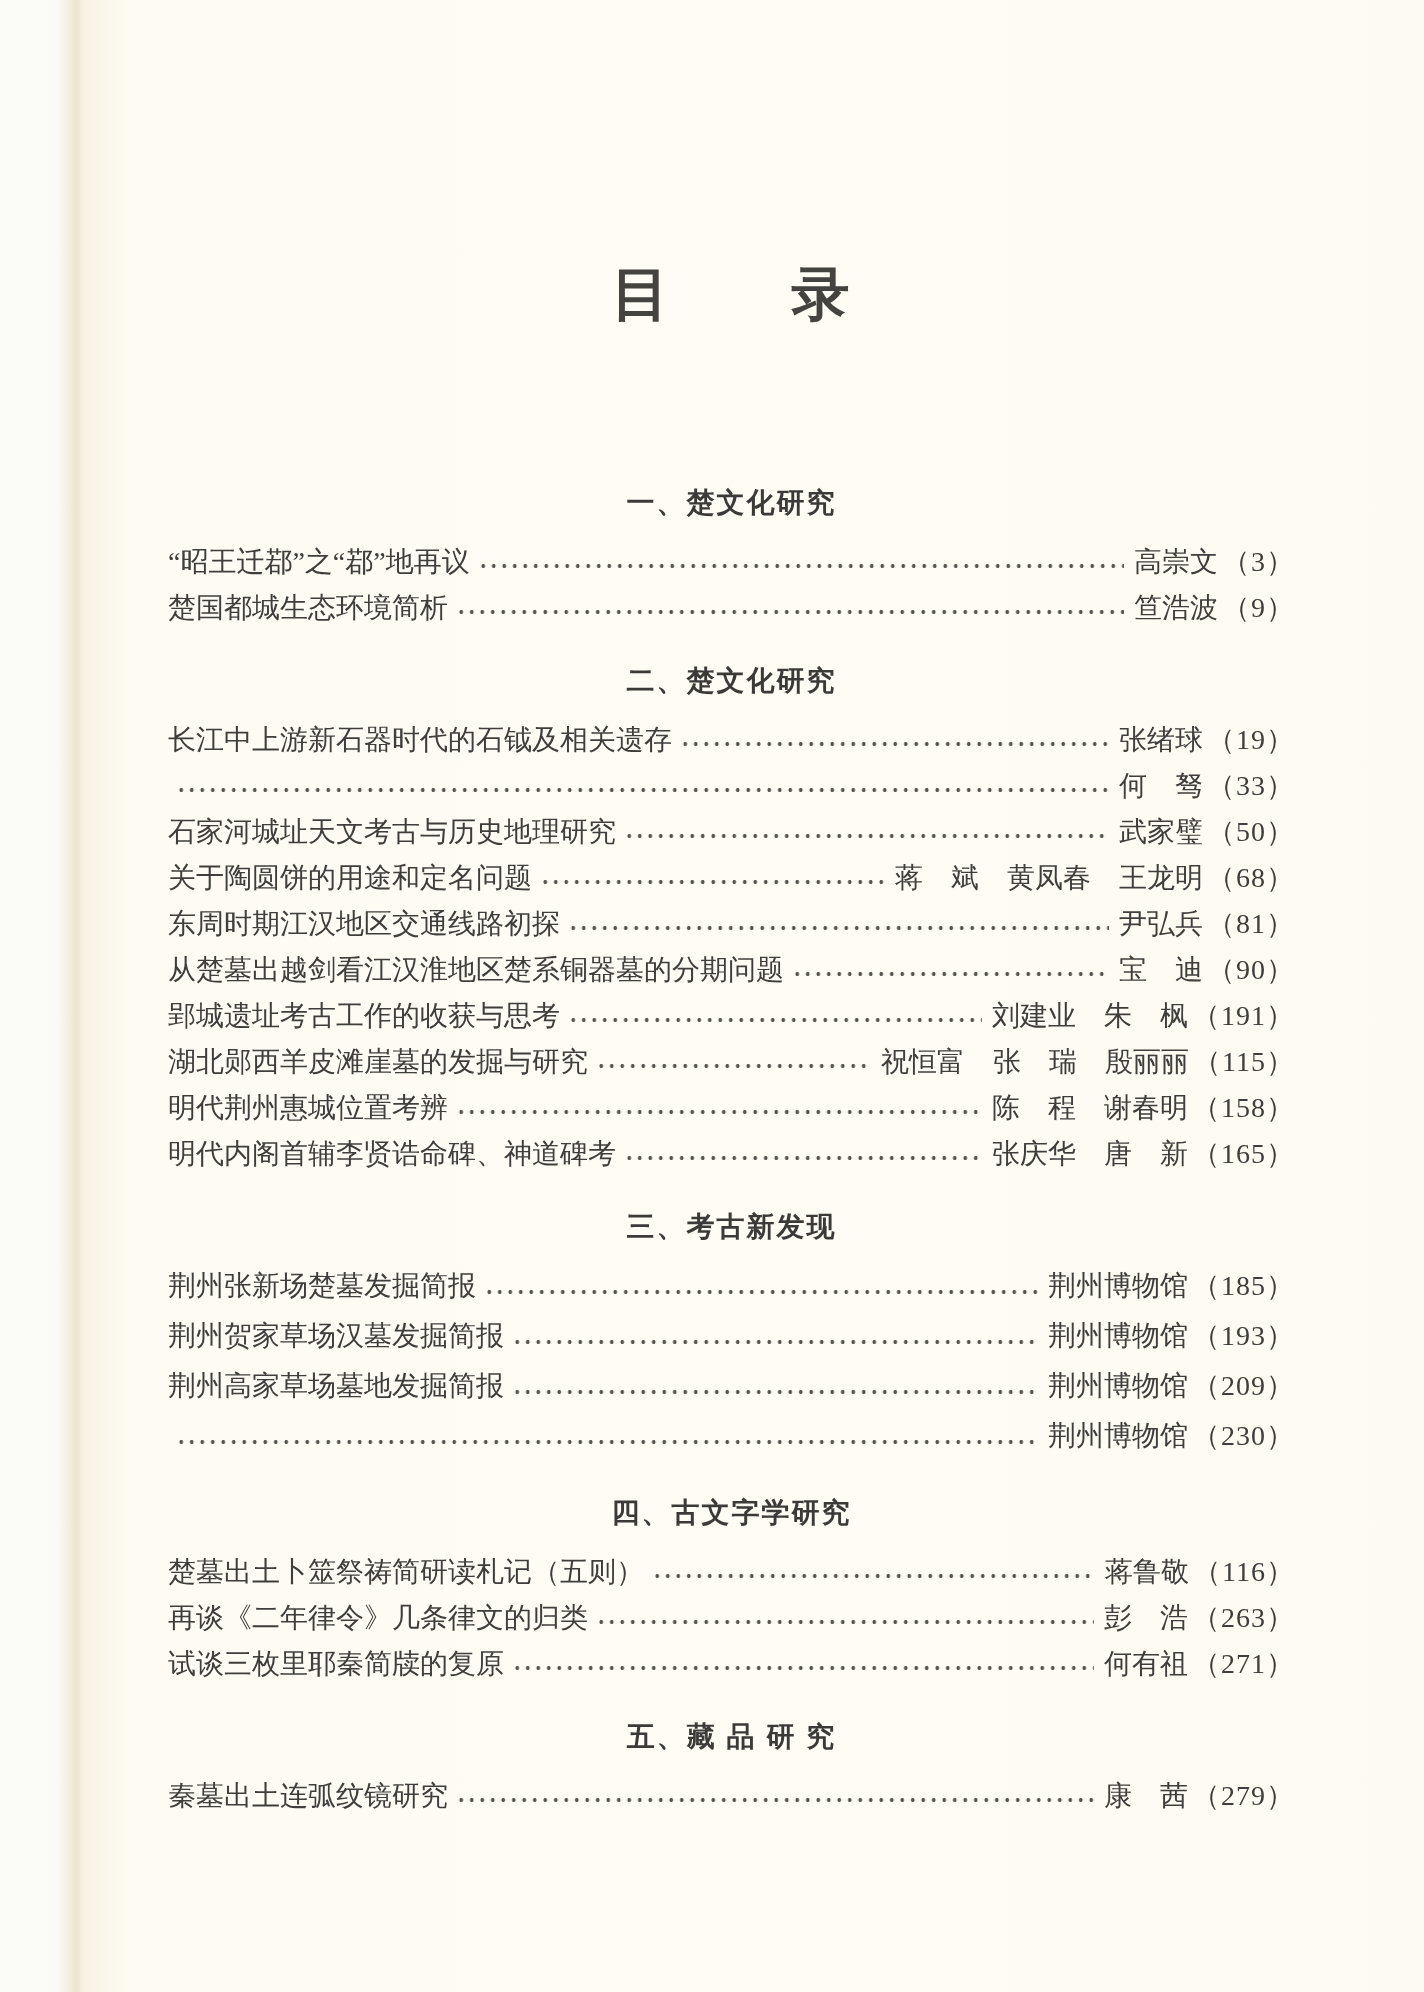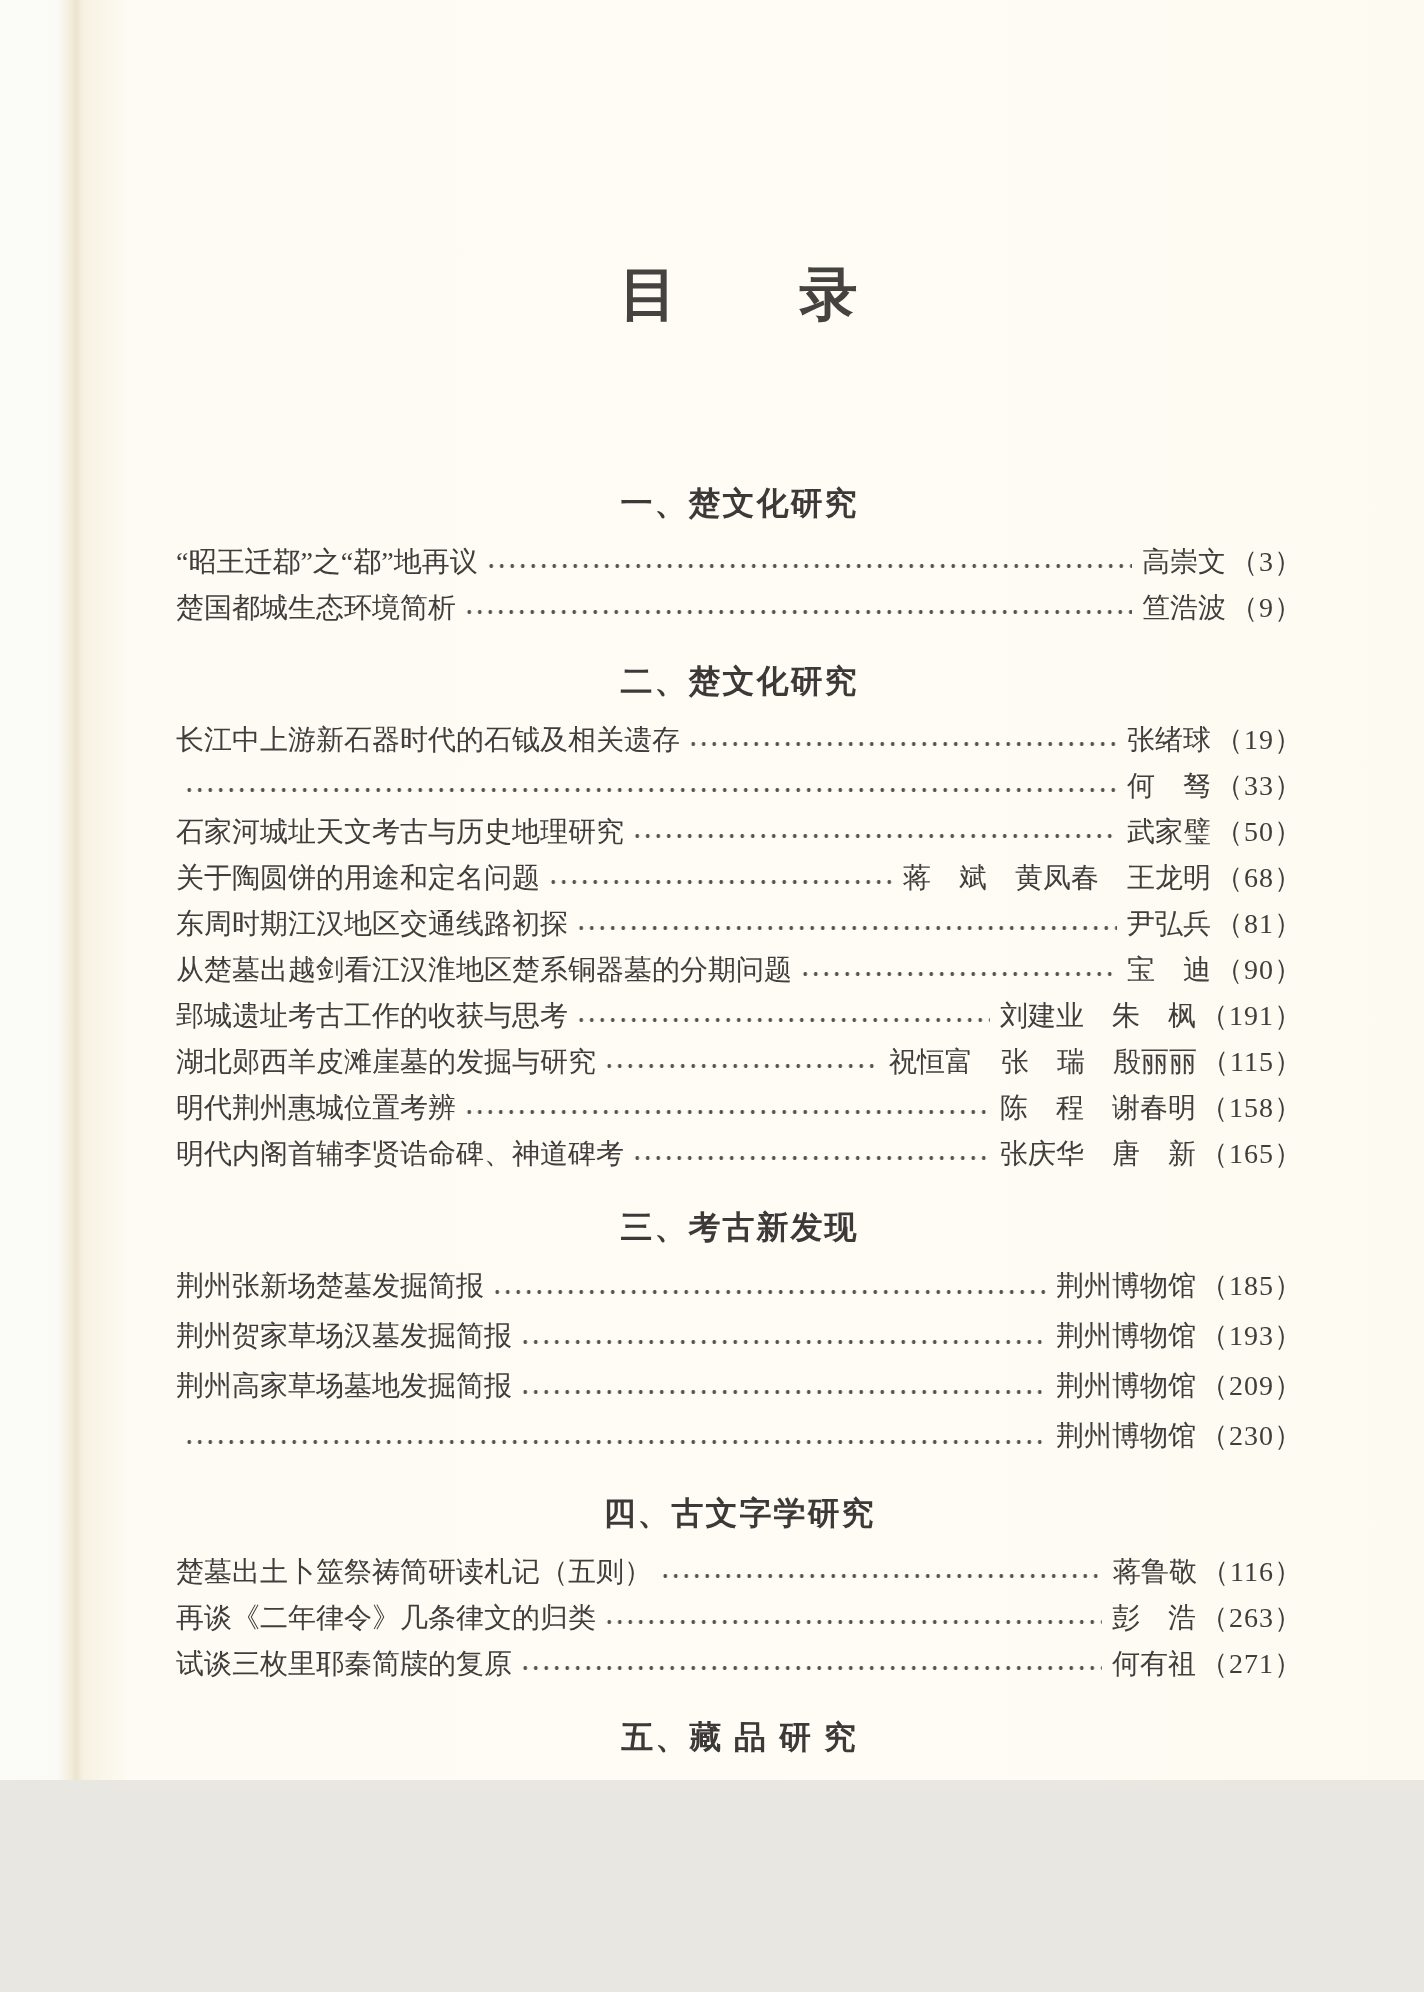--- a/index.html
+++ b/index.html
@@ -1,45 +1,45 @@
 <!DOCTYPE html>
 <html><head>
 <meta charset="utf-8">
 <style>
   html,body{margin:0;padding:0;background:#e9e7e2;}
   .page{
     position:relative;
-    width:1424px;height:1780px;
+    width:1424px;height:1992px;
     margin:0 auto;
     background:linear-gradient(90deg,#fbfbf8 0px,#fafaf6 58px,#f3eedd 70px,#ece4cf 76px,#f7f2e3 84px,#fdfbf3 130px,#fefcf5 60%,#fdfaf1 100%);
     overflow:hidden;
     font-family:"Liberation Serif","DejaVu Serif",serif;
     color:#3f3e3c;
     box-sizing:border-box;
-    padding:255px 0 0 8px;
+    padding:255px 0 0 0;
   }
   .content{
     width:1127px;
     margin-left:168px;
   }
   .toc-title{
     margin:0 0 146px 0;
     text-align:center;
     font-size:58px;
     line-height:80px;
     font-weight:700;
     letter-spacing:2px;
     color:#444340;
     font-family:"Liberation Serif","DejaVu Serif",serif;
     white-space:pre;
   }
   .heading{
     margin:24px 0 18px 0;
     text-align:center;
-    font-size:32px;
+    font-size:28px;
     line-height:44px;
     font-weight:700;
     letter-spacing:2px;
     color:#3b3a38;
     font-family:"Liberation Sans","DejaVu Sans",sans-serif;
     white-space:pre;
   }
   .entry{
     display:flex;
     height:46px;

